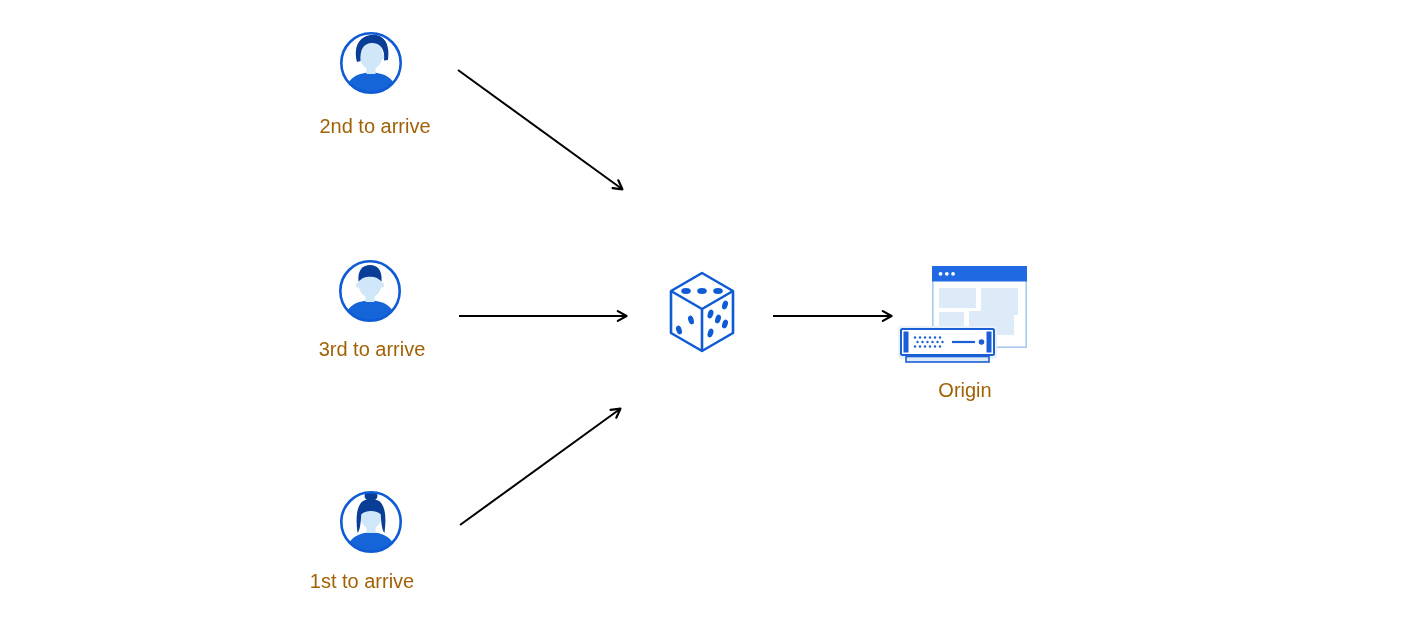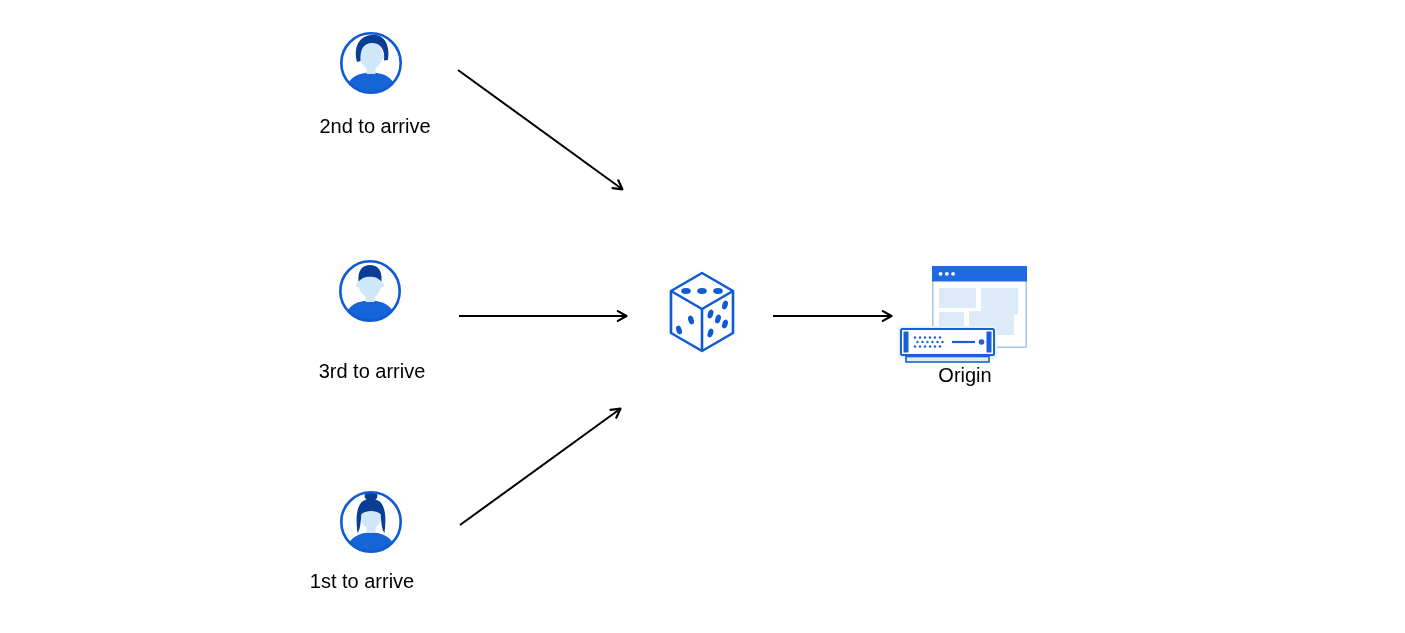--- a/index.html
+++ b/index.html
@@ -4,21 +4,21 @@
 <style>
   html,body{margin:0;padding:0;background:#ffffff;}
   .canvas{
     position:relative;width:1405px;height:633px;background:#ffffff;
     font-family:"Liberation Sans","DejaVu Sans",sans-serif;overflow:hidden;
   }
   .node{position:absolute;}
   .node svg{display:block;}
   .label{
     position:absolute;transform:translateX(-50%);
-    font-size:20px;line-height:22px;color:#000000;white-space:nowrap;
+    font-size:20px;line-height:22px;color:#a16207;white-space:nowrap;
     text-align:center;
   }
   .arrow-layer{position:absolute;left:0;top:0;width:1405px;height:633px;pointer-events:none;}
 </style>
 </head>
 <body>
 
 <div class="canvas">
 
   <svg class="arrow-layer" viewBox="0 0 1405 633">
@@ -65,21 +65,21 @@
         <path d="M7 66 C7 49 19 42.5 33 42.5 C47 42.5 59 49 59 66 Z" fill="#1565d8"></path>
         <rect x="28.5" y="31" width="9" height="13" fill="#cfe7f8"></rect>
         <circle cx="21.5" cy="27" r="2.6" fill="#cfe7f8"></circle>
         <circle cx="44.5" cy="27" r="2.6" fill="#cfe7f8"></circle>
         <ellipse cx="33" cy="25.5" rx="11.5" ry="14" fill="#cfe7f8"></ellipse>
         <path d="M21.5 23.5 C20.5 11.5 26 7 33 7 C40 7 45.5 11.5 44.5 23.5 C40.5 19.8 38 18.8 33 18.8 C28 18.8 25.5 19.8 21.5 23.5 Z" fill="#0a3d96"></path>
       </g>
       <circle cx="33" cy="33" r="29.7" fill="none" stroke="#0f5bd4" stroke-width="2.6"></circle>
     </svg>
   </div>
-  <div class="label" style="left:372px;top:360px;">3rd to arrive</div>
+  <div class="label" style="left:372px;top:338px;">3rd to arrive</div>
 
   <div class="node" style="left:338px;top:489px;">
     <svg width="66" height="66" viewBox="0 0 66 66">
       <defs>
           <clipPath id="c3">
             <circle cx="33" cy="33" r="29.5"></circle>
           </clipPath>
         </defs>
       <g clip-path="url(#c3)">
         <ellipse cx="33" cy="7" rx="6.5" ry="5" fill="#0a3d96"></ellipse>
@@ -157,15 +157,15 @@
             <circle cx="32" cy="82.5" r="1.2"></circle>
             <circle cx="37" cy="82.5" r="1.2"></circle>
             <circle cx="42" cy="82.5" r="1.2"></circle>
         </g>
         <line x1="54" y1="78" x2="77" y2="78" stroke="#1b5fd6" stroke-width="2.2"></line>
         <circle cx="83.5" cy="78" r="2.8" fill="#1b5fd6"></circle>
         <rect x="8" y="92.5" width="83" height="5.5" fill="#dcebf7" stroke="#1b5fd6" stroke-width="1.6"></rect>
       </g>
     </svg>
   </div>
-  <div class="label" style="left:965px;top:364px;">Origin</div>
+  <div class="label" style="left:965px;top:379px;">Origin</div>
 
 </div>
 
 </body></html>

